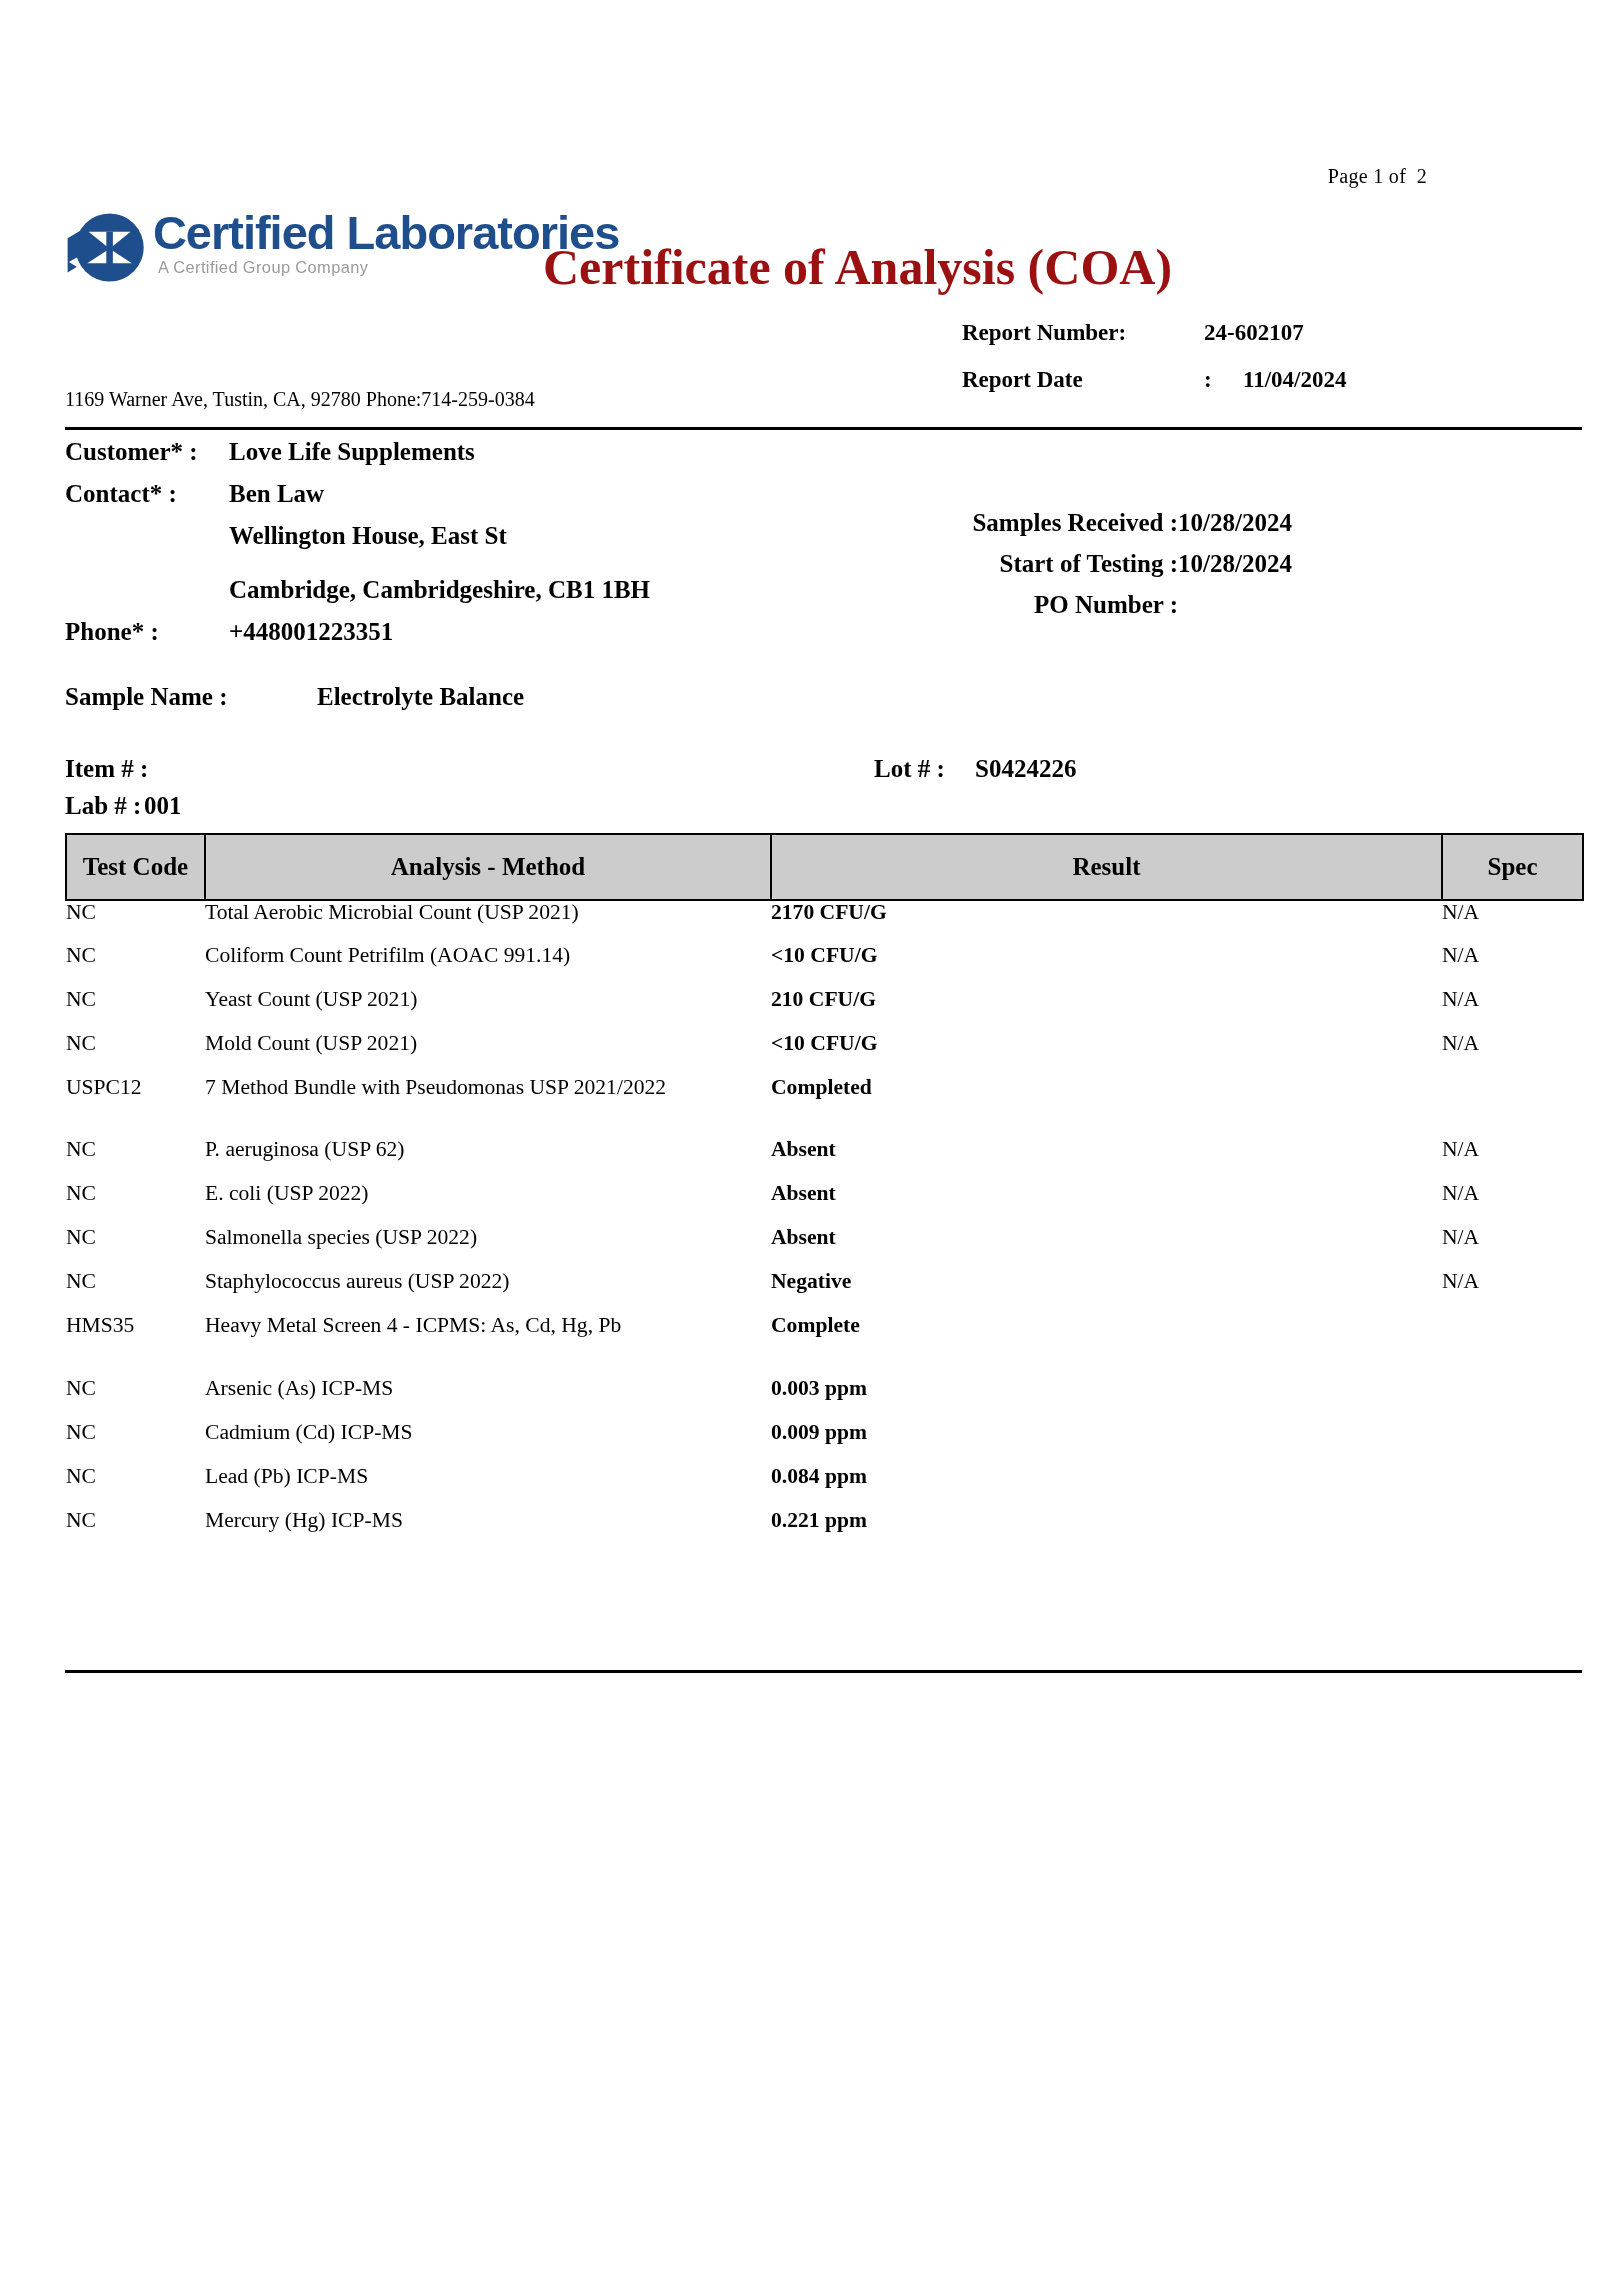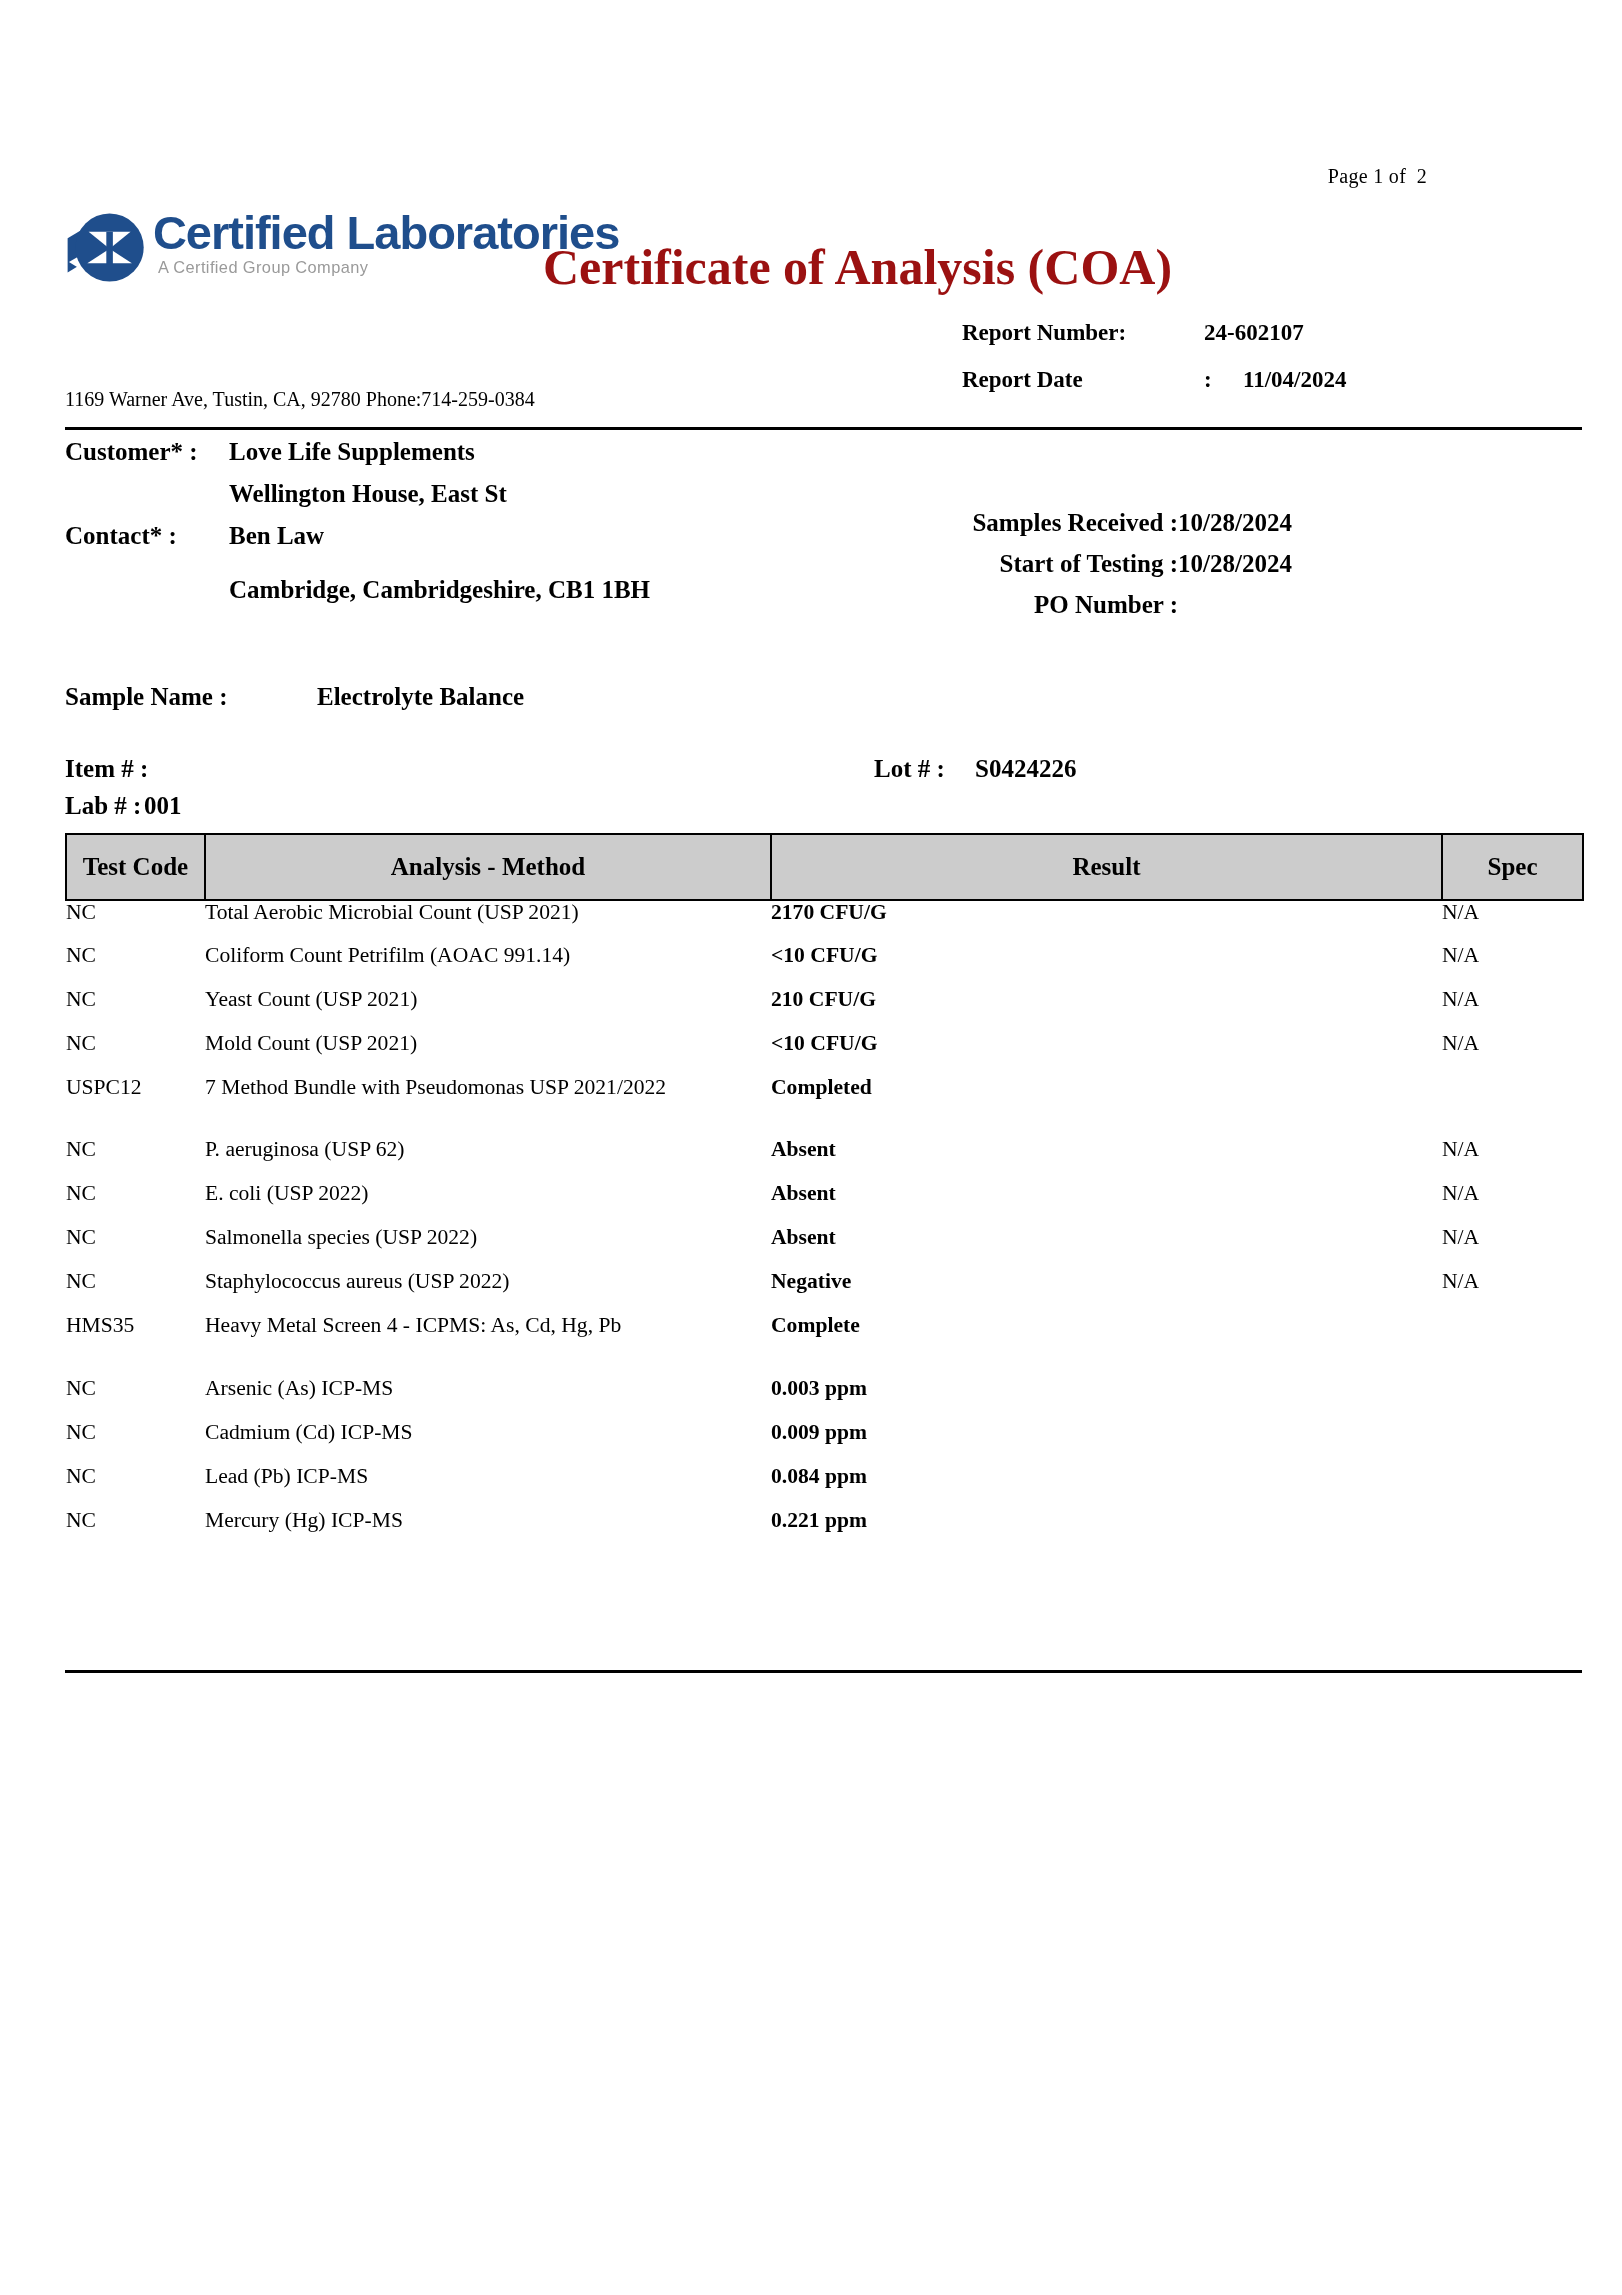--- a/index.html
+++ b/index.html
@@ -295,31 +295,35 @@
   <div class="lab-address">1169 Warner Ave, Tustin, CA, 92780 Phone:714-259-0384</div>
 
   <div class="rule rule-top"></div>
 
   <div class="cust-block">
     <div class="cust-row">
       <span class="lbl">Customer* :</span>
       <span class="val">Love Life Supplements</span>
     </div>
     <div class="cust-row">
+      <span class="lbl">Contact* :</span>
+      <span class="val">Ben Law</span>
+    </div>
+    <div class="cust-row">
       <span class="lbl"></span>
       <span class="val">Wellington House, East St</span>
-    </div>
-    <div class="cust-row">
-      <span class="lbl">Contact* :</span>
-      <span class="val">Ben Law</span>
     </div>
     <div class="cust-gap"></div>
     <div class="cust-row">
       <span class="lbl"></span>
       <span class="val">Cambridge, Cambridgeshire, CB1 1BH</span>
+    </div>
+    <div class="cust-row">
+      <span class="lbl">Phone* :</span>
+      <span class="val">+448001223351</span>
     </div>
   </div>
 
   <div class="sample-meta">
     <div class="row">
       <span class="lbl">Samples Received :</span>
       <span class="val">10/28/2024</span>
     </div>
     <div class="row">
       <span class="lbl">Start of Testing :</span>

